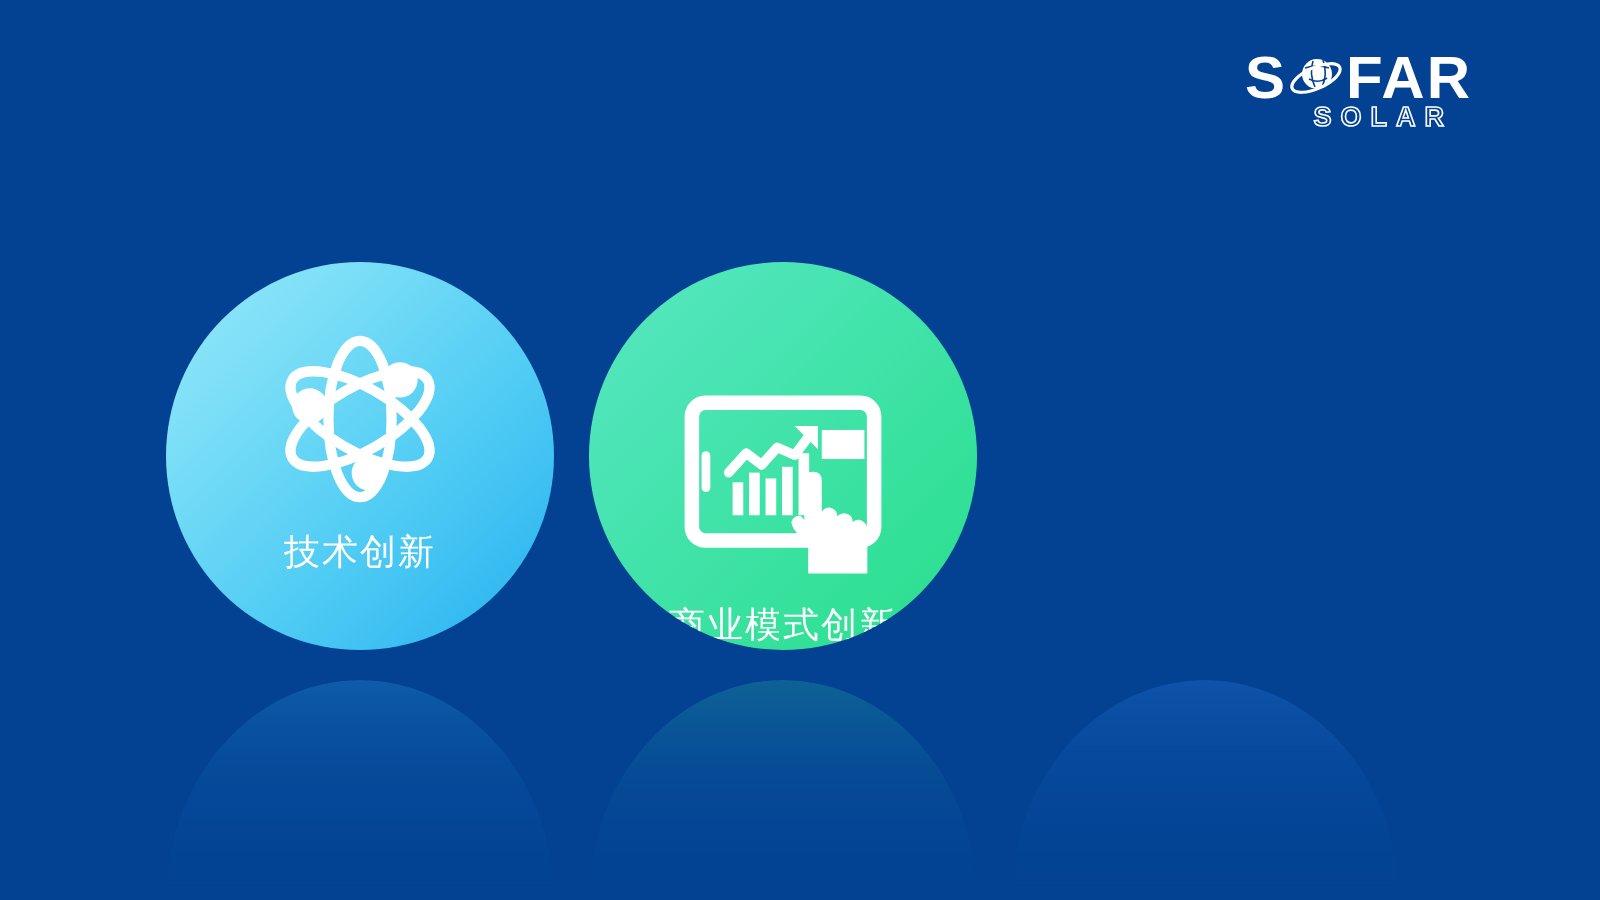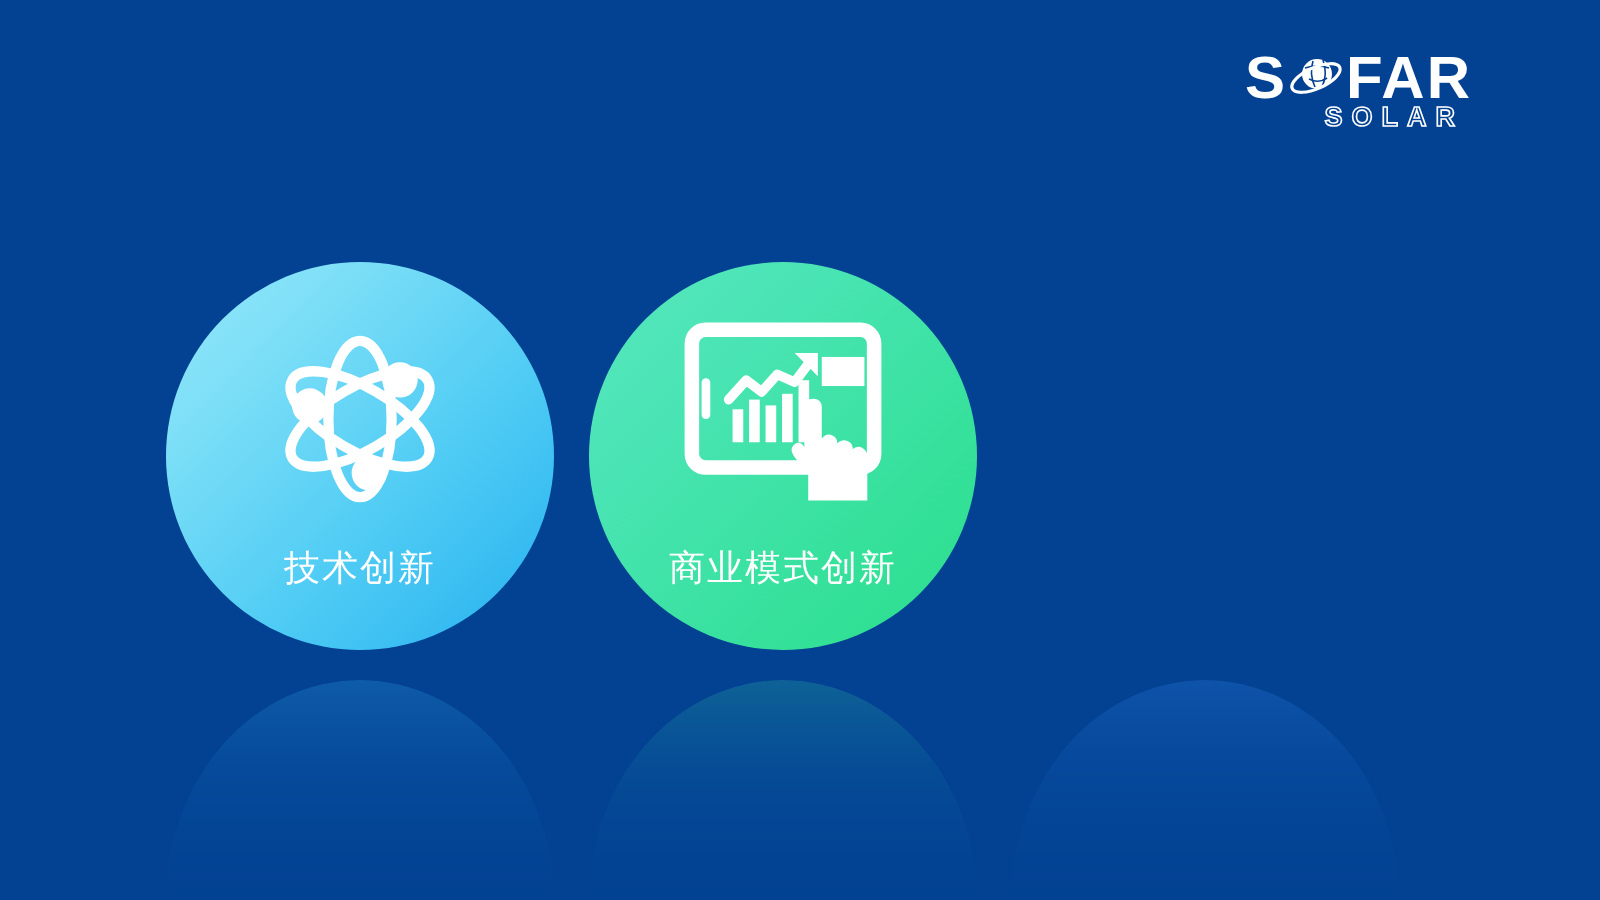--- a/index.html
+++ b/index.html
@@ -24,47 +24,47 @@
     font-family:"Liberation Sans","DejaVu Sans",sans-serif;
   }
   .logo-s{font-size:60px;font-weight:bold;color:#fff;letter-spacing:0;}
   .logo-globe{
     position:relative;width:58px;height:58px;margin:0 1px 0 2px;
     display:inline-block;
   }
   .logo-globe svg{display:block;}
   .logo-far{font-size:60px;font-weight:bold;color:#fff;letter-spacing:2px;}
   .logo-sub{
-    margin-top:-4px;margin-right:8px;
+    margin-top:-4px;margin-right:19px;
     font-size:27px;font-weight:bold;letter-spacing:9px;
     color:transparent;
     -webkit-text-stroke:1.6px #ffffff;
     font-family:"Liberation Sans","DejaVu Sans",sans-serif;
   }
 
   
   .card{
     position:absolute;
     width:388px;height:388px;border-radius:50%;
     display:flex;flex-direction:column;align-items:center;
     overflow:hidden;
   }
   .card .icon-wrap{
     margin-top:52px;height:210px;width:100%;
     display:flex;align-items:center;justify-content:center;
   }
   .card .caption{
     color:#ffffff;font-size:36px;letter-spacing:2px;
     font-family:Liberation Sans, sans-serif;
-    margin-top:20px;
+    margin-top:4px;
     white-space:nowrap;
   }
 
   #card-0{left:166px;top:262px;background:linear-gradient(135deg,#95e7fa 0%,#7fe0f7 22%,#4ecbf4 62%,#25b0ef 100%);}
-  #card-1{left:589px;top:262px;background:linear-gradient(135deg,#57e8c0 0%,#4ae4b4 30%,#36e19c 70%,#2ade8b 100%);}
+  #card-1{left:589px;top:262px;background:linear-gradient(135deg,#57e8c0 0%,#4ae4b4 30%,#36e19c 70%,#2ade8b 100%);justify-content:flex-end;}
   #card-2{left:1011px;top:262px;background:linear-gradient(135deg,#1cb5f6 0%,#22a5f6 28%,#2b86f2 68%,#3363ec 100%);}
 
   
   .reflection{
     position:absolute;width:388px;height:220px;border-radius:50% 50% 0 0 / 100% 100% 0 0;
     opacity:.30;
     -webkit-mask-image:linear-gradient(to bottom,rgba(0,0,0,.85) 0%,rgba(0,0,0,.35) 45%,rgba(0,0,0,0) 100%);
             mask-image:linear-gradient(to bottom,rgba(0,0,0,.85) 0%,rgba(0,0,0,.35) 45%,rgba(0,0,0,0) 100%);
     pointer-events:none;
   }

